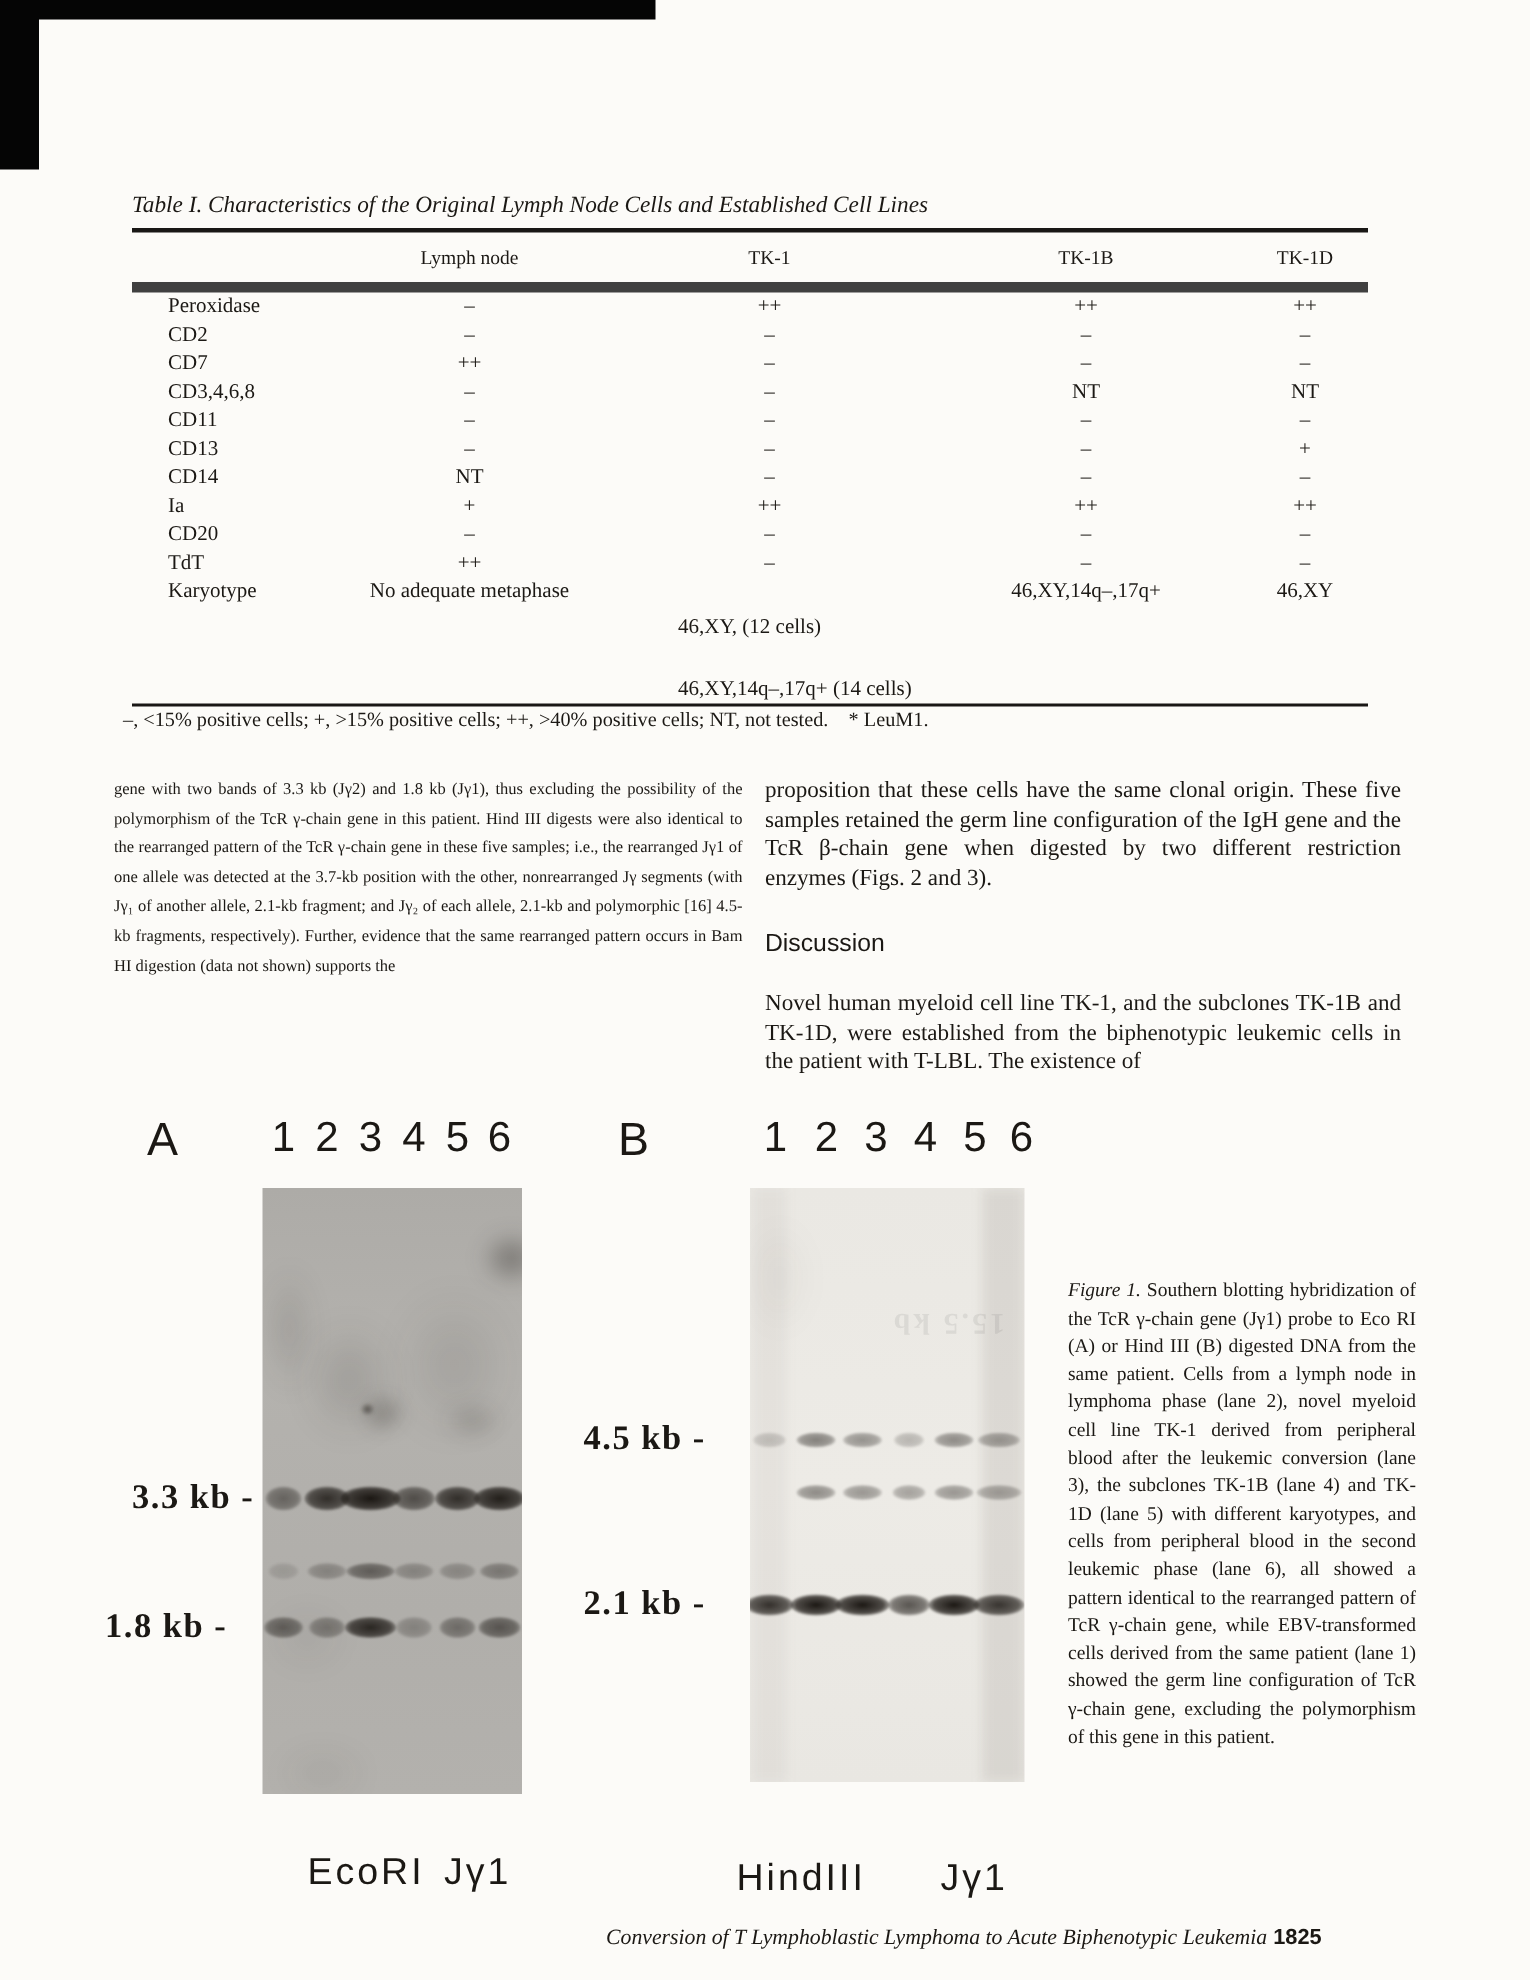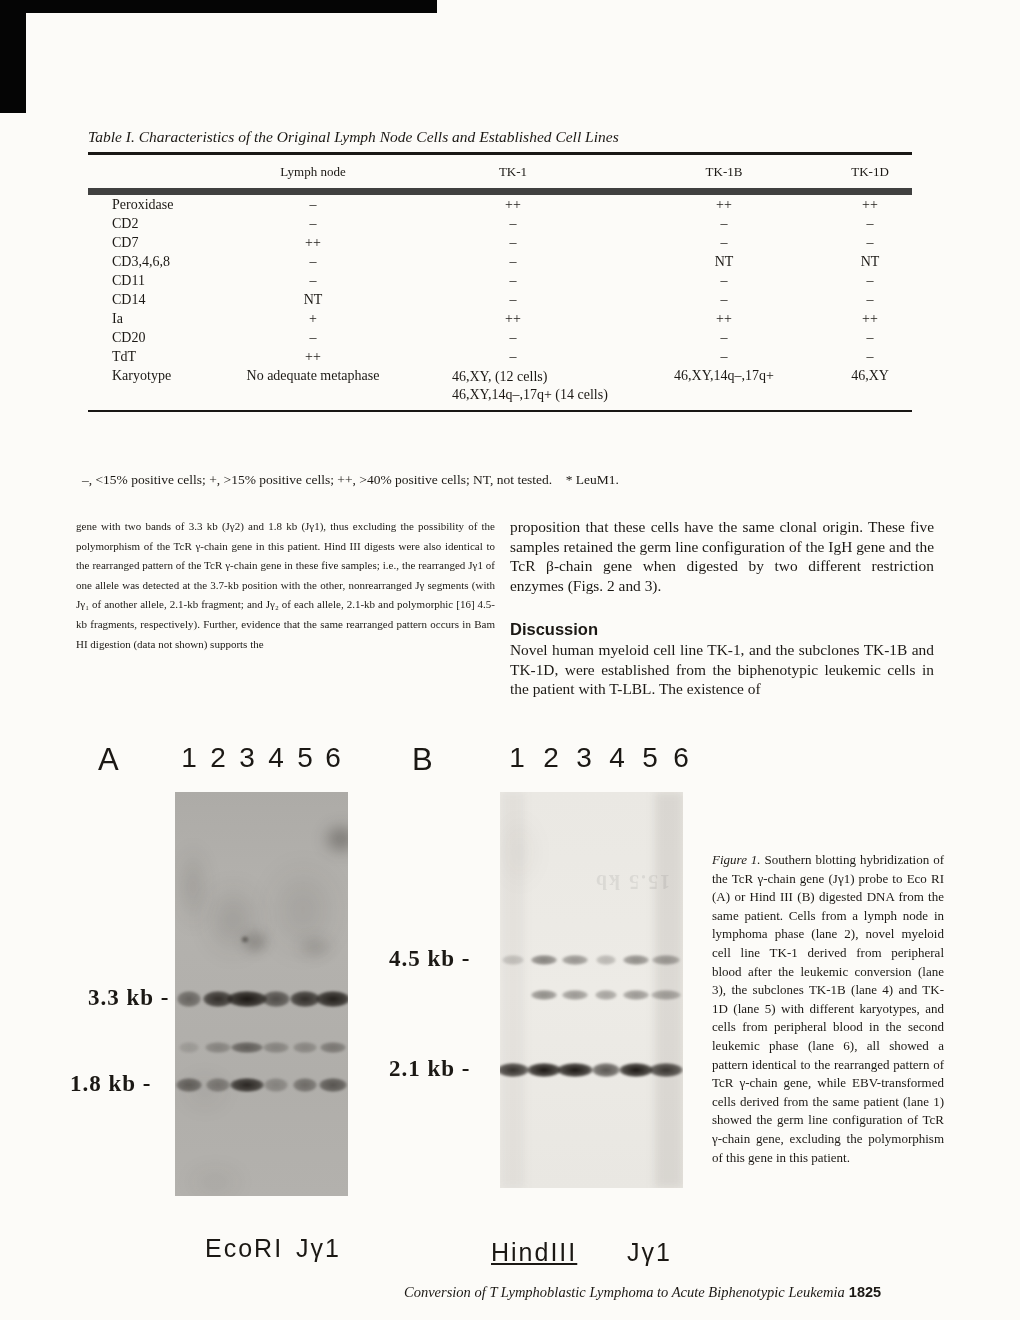--- a/index.html
+++ b/index.html
@@ -17,28 +17,28 @@
   table.chars{width:100%;border-collapse:collapse;table-layout:fixed;
       border-top:3px solid #191715;border-bottom:2.5px solid #191715;font-size:14px;}
   table.chars col.c0{width:132px;} table.chars col.c1{width:186px;}
   table.chars col.c2{width:214px;} table.chars col.c3{width:208px;} table.chars col.c4{width:84px;}
   table.chars thead th{font-weight:normal;font-size:13px;height:31px;text-align:center;
       border-bottom:7px solid #404040;}
   table.chars td{height:19px;text-align:center;padding:0;white-space:nowrap;}
   table.chars td.rowlabel{text-align:left;padding-left:24px;}
   table.chars tr.kary-row td{vertical-align:top;padding-top:2px;height:42px;}
   table.chars td.kary{text-align:left;padding-left:46px;}
-  table.chars td.kary div{line-height:18px;}
+  table.chars td.kary div{line-height:18px;margin-top:23px;}
   .footnote{left:82px;top:472px;width:860px;font-size:13.5px;}
 
   
   .colL{left:76px;top:517px;width:419px;font-size:11px;line-height:19.6px;text-align:justify;}
   .colR{left:510px;top:517px;width:424px;font-size:15.4px;line-height:19.6px;text-align:justify;}
-  .disc-head{font-family:"Liberation Sans","DejaVu Sans",sans-serif;font-weight:bold;
-      font-size:16.5px;margin:25px 0 0 0;text-align:left;}
+  .disc-head{font-family:"Liberation Sans","DejaVu Sans",sans-serif;font-weight:normal;
+      font-size:16.5px;margin:25px 0 19px 0;text-align:left;}
 
   
   .panel-letter{font-family:"Liberation Sans","DejaVu Sans",sans-serif;font-size:31px;}
   .letter-a{left:98px;top:742px;} .letter-b{left:412px;top:742px;}
   .lanes{height:38px;} .lanes-a{left:175px;top:742px;width:173px;} .lanes-b{left:500px;top:742px;width:183px;}
   .lane-num{position:absolute;width:22px;text-align:center;
       font-family:"Liberation Sans","DejaVu Sans",sans-serif;font-size:28px;}
   .gel{overflow:hidden;}
   .gel-a{left:175px;top:792px;width:173px;height:404px;
       background:linear-gradient(180deg,#adaba7 0%,#b4b2ae 30%,#b0aeaa 70%,#b3b1ad 100%);}
@@ -49,21 +49,21 @@
   .streak{position:absolute;top:0;height:100%;}
   .streak-r{right:0;width:28px;background:rgba(95,90,82,0.12);filter:blur(4px);}
   .streak-l{left:2px;width:22px;background:rgba(95,90,82,0.06);filter:blur(4px);}
   .ghost{position:absolute;left:20px;top:78px;width:150px;transform:scale(-1,-1);
       font-weight:bold;font-size:20px;color:rgba(60,55,50,0.09);letter-spacing:2px;}
   .kb-label{font-weight:bold;font-size:23px;letter-spacing:1px;white-space:nowrap;}
   .kb-a1{left:76px;top:985px;margin-left:12px;} .kb-a2{left:70px;top:1071px;}
   .kb-b1{left:389px;top:946px;} .kb-b2{left:389px;top:1056px;}
   .enz{font-family:"Liberation Sans","DejaVu Sans",sans-serif;font-size:25px;letter-spacing:2px;white-space:nowrap;}
   .enz-a{left:162px;top:1234px;margin-left:43px;} .probe-a{left:296px;top:1234px;}
-  .enz-b{left:491px;top:1238px;text-decoration:underline;} .probe-b{left:627px;top:1238px;}
+  .enz-b{left:491px;top:1238px;} .probe-b{left:627px;top:1238px;}
 
   .caption{left:712px;top:851px;width:232px;font-size:13px;line-height:18.6px;text-align:justify;}
   .caption .lead{font-style:italic;}
 
   .footer{left:404px;top:1284px;width:560px;font-size:14.5px;white-space:nowrap;}
   .footer .rt{font-style:italic;}
   .footer .pn{font-family:"Liberation Sans","DejaVu Sans",sans-serif;font-weight:bold;margin-left:4px;font-style:normal;}
 </style>
 </head>
 <body>
@@ -121,20 +121,27 @@
             <td>–</td>
             <td>NT</td>
             <td>NT</td>
           </tr>
           <tr>
             <td class="rowlabel">CD11</td>
             <td>–</td>
             <td>–</td>
             <td>–</td>
             <td>–</td>
+          </tr>
+          <tr>
+            <td class="rowlabel">CD13</td>
+            <td>–</td>
+            <td>–</td>
+            <td>–</td>
+            <td>+</td>
           </tr>
           <tr>
             <td class="rowlabel">CD14</td>
             <td>NT</td>
             <td>–</td>
             <td>–</td>
             <td>–</td>
           </tr>
           <tr>
             <td class="rowlabel">Ia</td>

